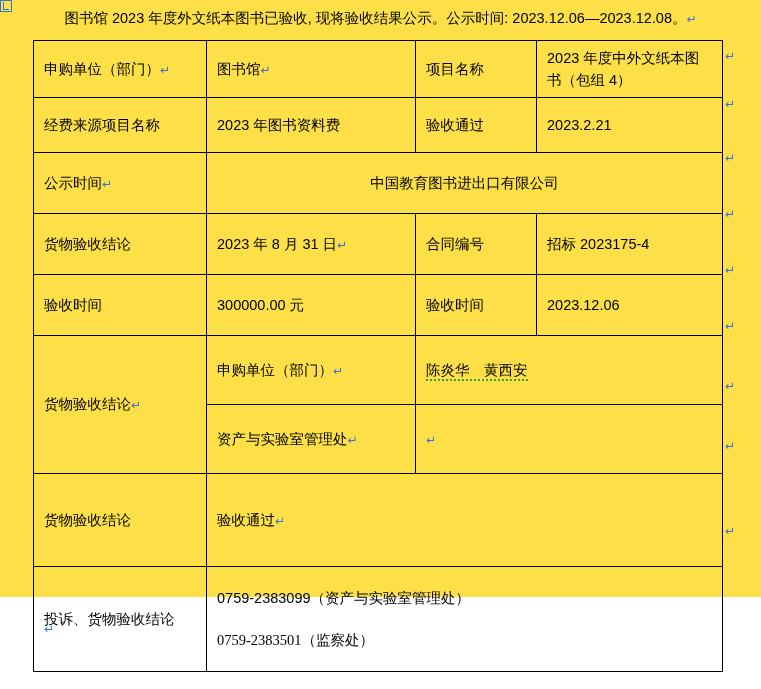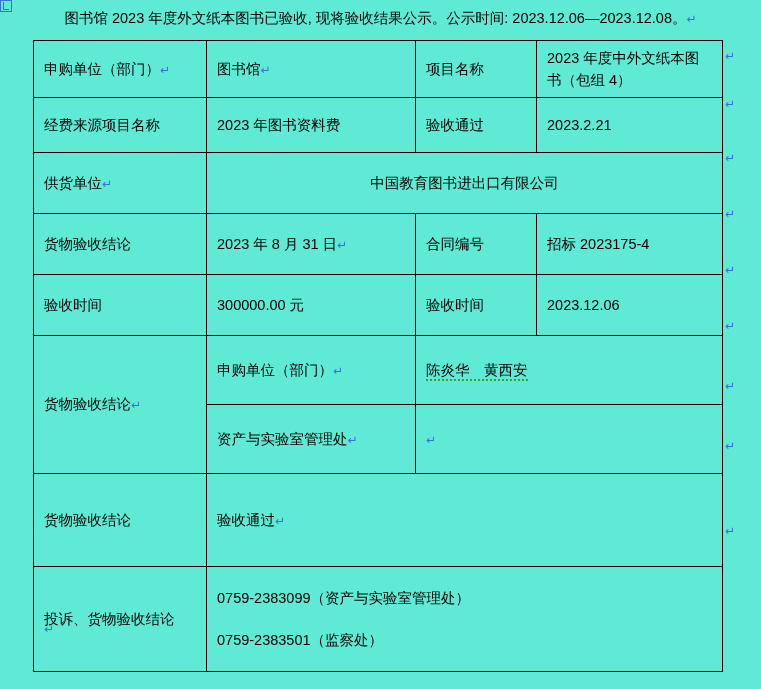--- a/index.html
+++ b/index.html
@@ -11,22 +11,22 @@
     width: 761px;
     height: 689px;
     font-family: "Liberation Sans", "DejaVu Sans", sans-serif;
     color: #000000;
     position: relative;
     overflow: hidden;
   }
   .page {
     position: relative;
     width: 761px;
-    height: 689px;
-    background: #5eead4;
+    height: 597px;
+    background: #fde047;
   }
   .intro {
     position: absolute;
     left: 0;
     top: 8px;
     width: 761px;
     text-align: center;
     font-size: 14.5px;
     line-height: 20px;
     white-space: nowrap;
@@ -91,21 +91,21 @@
     left: 44px;
     top: 622px;
     color: #3a6fd8;
     font-size: 12px;
   }
   .squiggle {
     border-bottom: 2px dotted #3aa13a;
     padding-bottom: 1px;
   }
   .stacked-line { display: block; }
-  .stacked-line + .stacked-line { margin-top: 20px; }
+  .stacked-line + .stacked-line { margin-top: 20px; font-family: Liberation Serif, serif; }
 </style>
 </head>
 <body>
 
 <div class="page">
 
   <div class="intro">
     <span>图书馆 2023 年度外文纸本图书已验收, 现将验收结果公示。公示时间: 2023.12.06—2023.12.08。</span><span class="pilcrow">↵</span>
   </div>
 
@@ -119,21 +119,21 @@
       <td class="v2"><span>项目名称</span></td>
       <td><span>2023 年度中外文纸本图书（包组 4）</span></td>
     </tr>
     <tr class="row-h-a">
       <td class="label"><span>经费来源项目名称</span></td>
       <td class="v1"><span>2023 年图书资料费</span></td>
       <td class="v2"><span>验收通过</span></td>
       <td><span>2023.2.21</span></td>
     </tr>
     <tr class="row-h-b">
-      <td class="label"><span>供货单位</span><span class="pilcrow">↵</span></td>
+      <td class="label"><span>公示时间</span><span class="pilcrow">↵</span></td>
       <td colspan="3" class="cell-span-center"><span>中国教育图书进出口有限公司</span></td>
     </tr>
     <tr class="row-h-b">
       <td class="label"><span>货物验收结论</span></td>
       <td class="v1"><span>2023 年 8 月 31 日</span><span class="pilcrow">↵</span></td>
       <td class="v2"><span>合同编号</span></td>
       <td><span>招标 2023175-4</span></td>
     </tr>
     <tr class="row-h-b">
       <td class="label"><span>验收时间</span></td>

